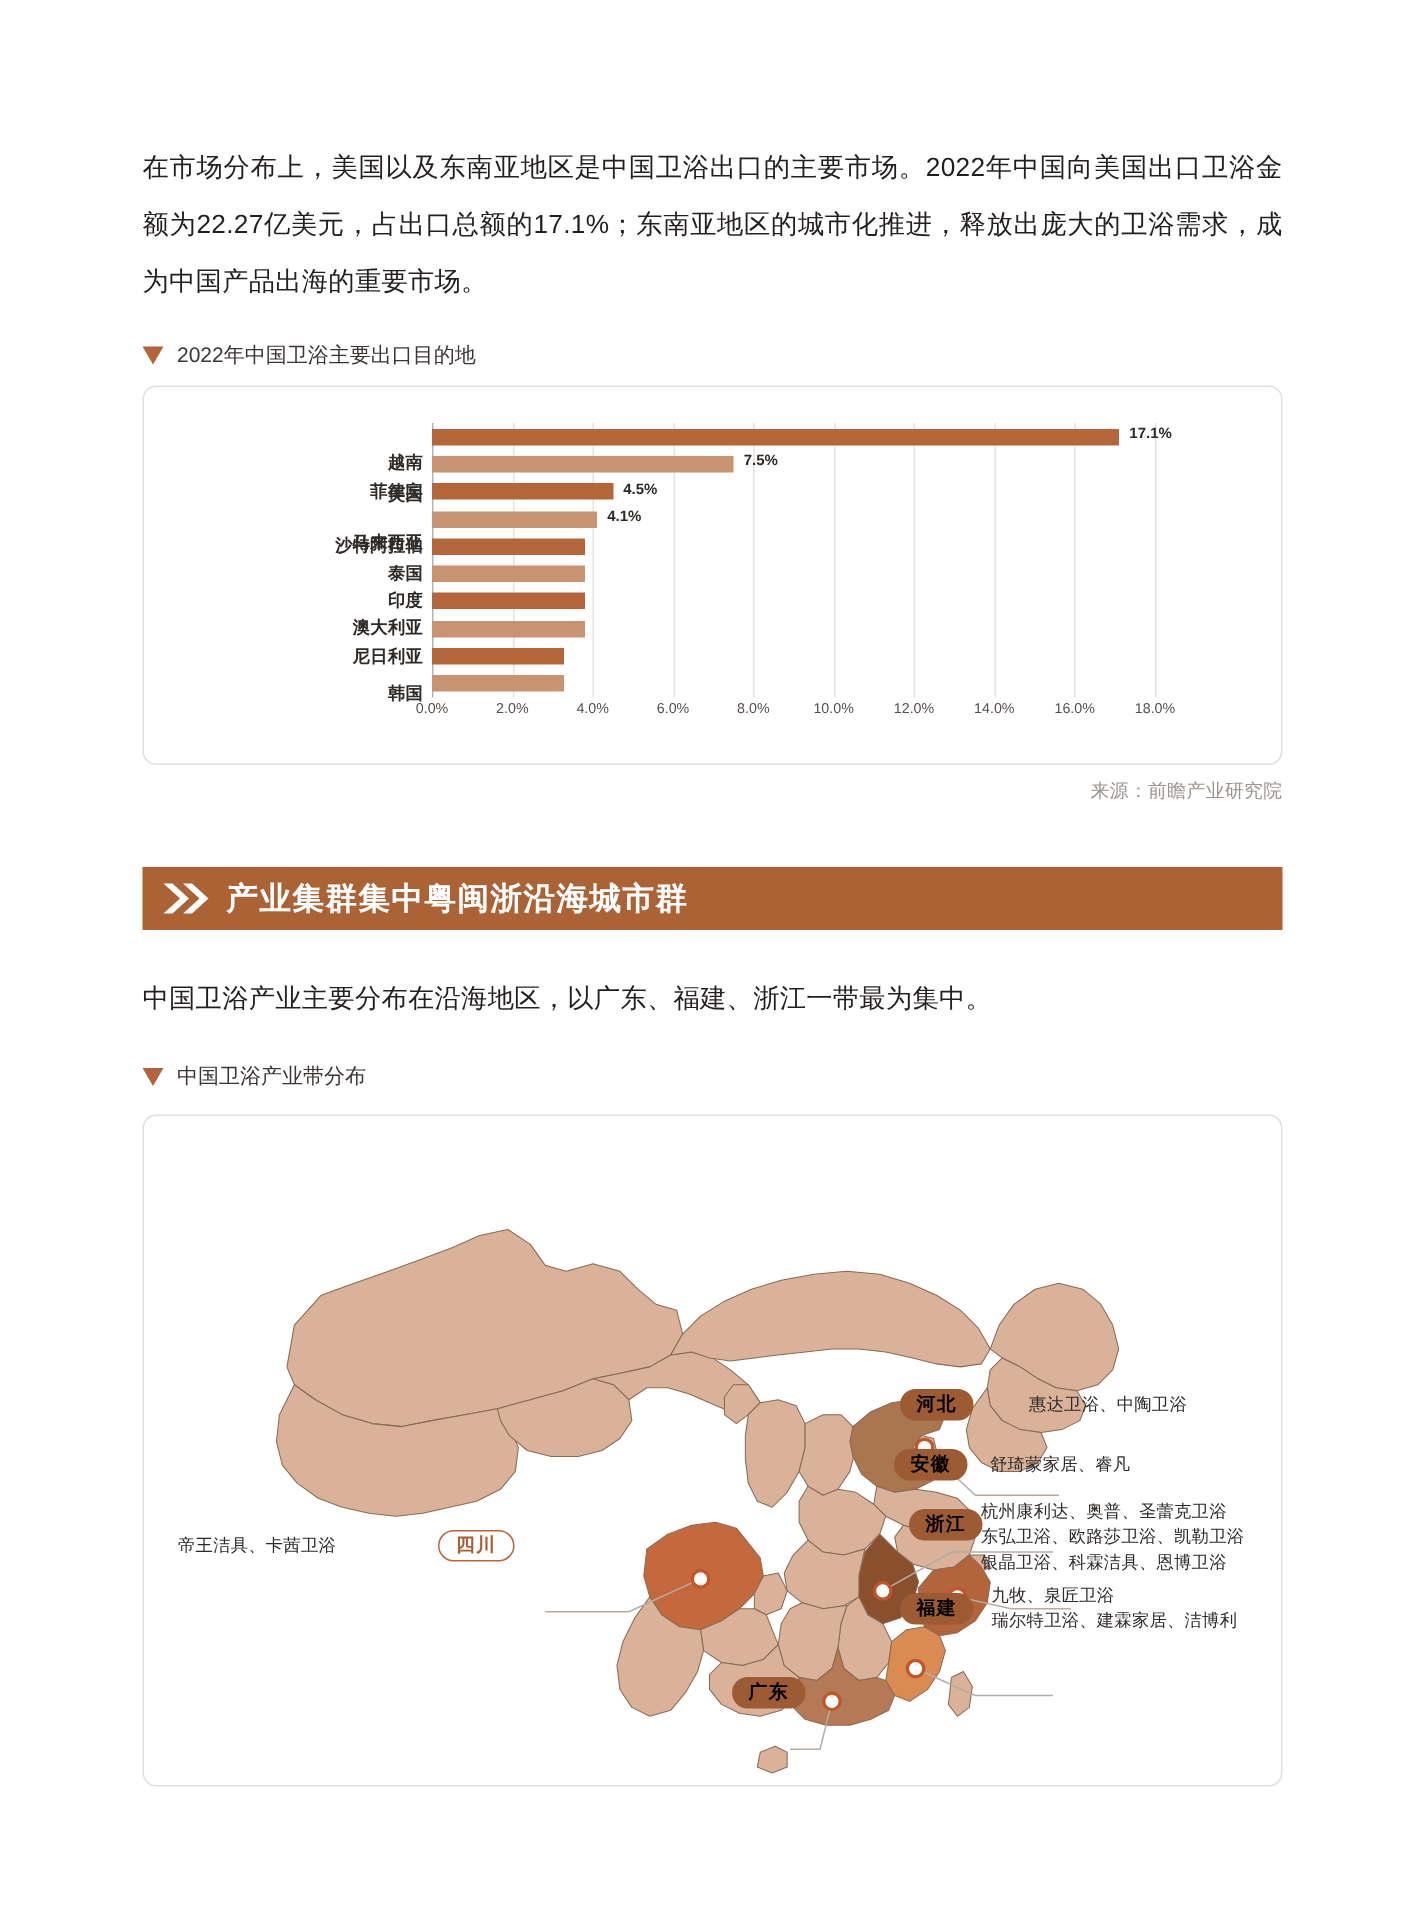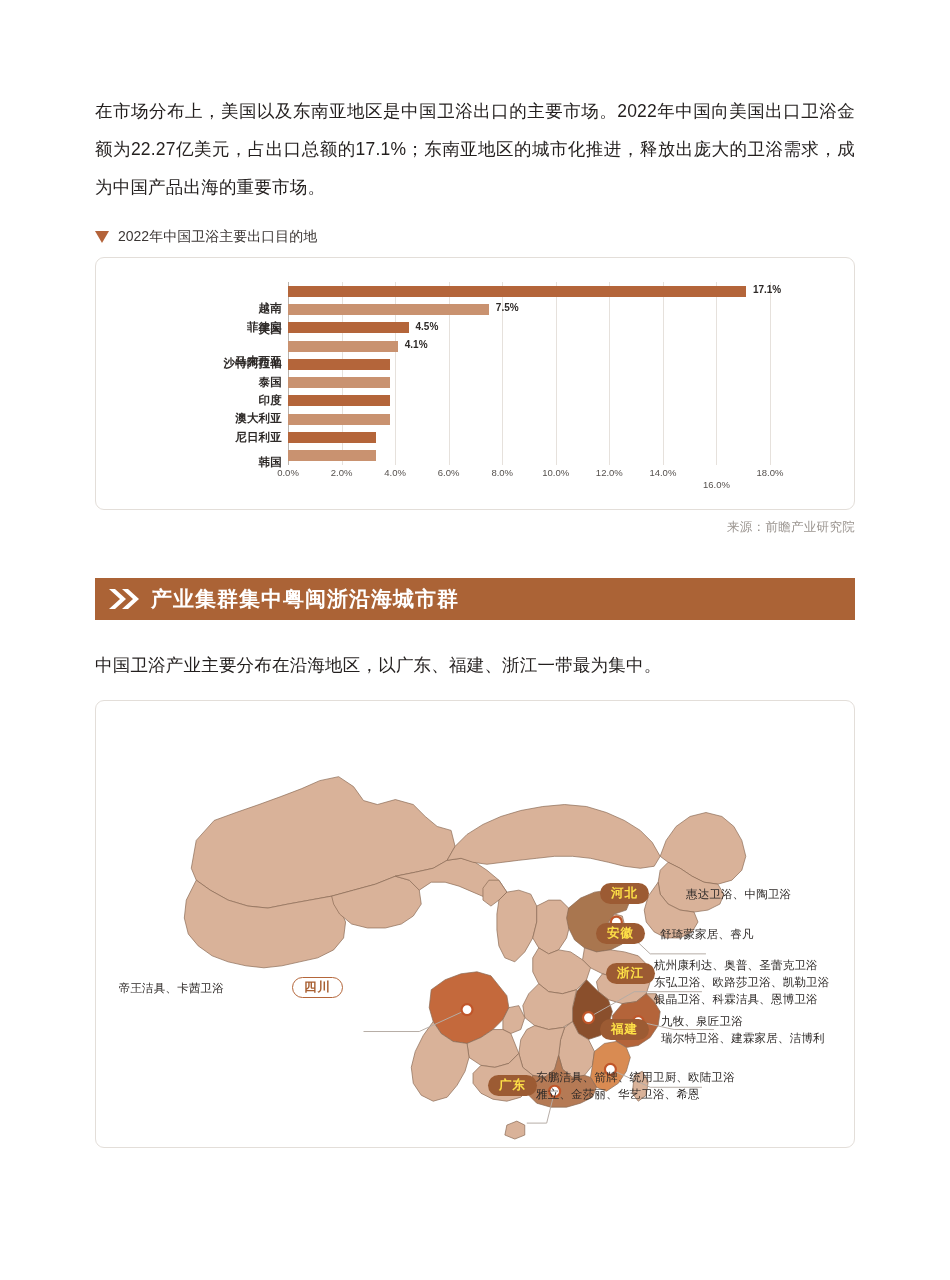--- a/index.html
+++ b/index.html
@@ -104,21 +104,21 @@
   
   .map-card { margin-top: 16px; height: 448px; position: relative; overflow: hidden; }
   .map-svg { position: absolute; inset: 0; width: 100%; height: 100%; }
 
   .pill {
     position: absolute;
     height: 21px;
     padding: 0 11px;
     border-radius: 11px;
     background: #9c5b33;
-    color: #fde047;
+    color: #000000;
     font-size: 12.5px;
     font-weight: bold;
     letter-spacing: 1px;
     display: flex; align-items: center; justify-content: center;
     white-space: nowrap;
   }
   .pill.outline {
     background: #ffffff;
     color: #a85f31;
     border: 1.6px solid #b4663a;
@@ -188,38 +188,42 @@
         </div>
       <div class="xaxis" id="xaxis">
           <div class="xtick" style="left: 0%;">0.0%</div>
           <div class="xtick" style="left: 11.1111%;">2.0%</div>
           <div class="xtick" style="left: 22.2222%;">4.0%</div>
           <div class="xtick" style="left: 33.3333%;">6.0%</div>
           <div class="xtick" style="left: 44.4444%;">8.0%</div>
           <div class="xtick" style="left: 55.5556%;">10.0%</div>
           <div class="xtick" style="left: 66.6667%;">12.0%</div>
           <div class="xtick" style="left: 77.7778%;">14.0%</div>
-          <div class="xtick" style="left: 88.8889%; margin-top: 12px;">16.0%</div>
+          <div class="xtick" style="left: 88.8889%;">16.0%</div>
           <div class="xtick" style="left: 100%;">18.0%</div>
         </div>
     </div>
   </div>
 
   <div class="source">来源：前瞻产业研究院</div>
 
   <div class="banner">
     <svg class="chev" width="34" height="24" viewBox="0 0 34 24">
       <path d="M2 2 L13 12 L2 22 L8 22 L19 12 L8 2 Z" fill="#ffffff"></path>
       <path d="M15 2 L26 12 L15 22 L21 22 L32 12 L21 2 Z" fill="#ffffff"></path>
     </svg>
     <span class="banner-title">产业集群集中粤闽浙沿海城市群</span>
   </div>
 
   <p class="para" style="margin-top:26px;">中国卫浴产业主要分布在沿海地区，以广东、福建、浙江一带最为集中。</p>
 
+  <div class="fig-caption" style="margin-top:25px;">
+    <span class="tri-down"></span>
+    <span>中国卫浴产业带分布</span>
+  </div>
 
   <div class="card map-card">
     <svg class="map-svg" viewBox="0 0 760 448" preserveAspectRatio="xMidYMid meet">
       <g stroke="#8a6a55" stroke-width="0.7" stroke-linejoin="round">
 
         <path fill="#d9b299" d="M95,168 L100,140 L118,120 L140,112 L163,104 L185,96 L206,88 L224,80 L243,76 L258,86 L268,100 L282,104 L300,99 L318,104 L330,116 L342,126 L356,130 L360,146 L352,160 L338,168 L320,172 L300,176 L280,184 L258,190 L236,196 L214,200 L192,204 L172,208 L152,206 L132,200 L114,190 L100,180 Z"></path>
 
         <path fill="#d9b299" d="M100,180 L114,190 L132,200 L152,206 L172,208 L192,204 L214,200 L236,196 L244,208 L250,222 L248,238 L238,250 L222,258 L204,262 L186,266 L168,268 L150,266 L132,262 L116,256 L102,246 L92,234 L88,218 L90,200 Z"></path>
 
         <path fill="#d9b299" d="M236,196 L258,190 L280,184 L300,176 L314,180 L324,190 L326,204 L318,216 L306,224 L290,228 L272,228 L256,224 L244,214 L238,204 Z"></path>
@@ -309,20 +313,18 @@
     <div class="pill" style="left:510px; top:262px;">浙江</div>
     <div class="ann-text right" style="left:558px; top:256px;">杭州康利达、奥普、圣蕾克卫浴
 东弘卫浴、欧路莎卫浴、凯勒卫浴
 银晶卫浴、科霖洁具、恩博卫浴</div>
 
     <div class="pill" style="left:504px; top:318px;">福建</div>
     <div class="ann-text right" style="left:565px; top:312px;">九牧、泉匠卫浴
 瑞尔特卫浴、建霖家居、洁博利</div>
 
     <div class="pill" style="left:392px; top:374px;">广东</div>
-    <div class="ann-text right" style="left:440px; top:368px;">东鹏洁具、箭牌、统用卫厨、欧陆卫浴
-雅立、金莎丽、华艺卫浴、希恩</div>
 
     <div class="pill outline" style="left:196px; top:276px;">四川</div>
     <div class="ann-text left" style="right:630px; top:279px;">帝王洁具、卡茜卫浴</div>
   </div>
 
 </div>
 
 </body></html>

